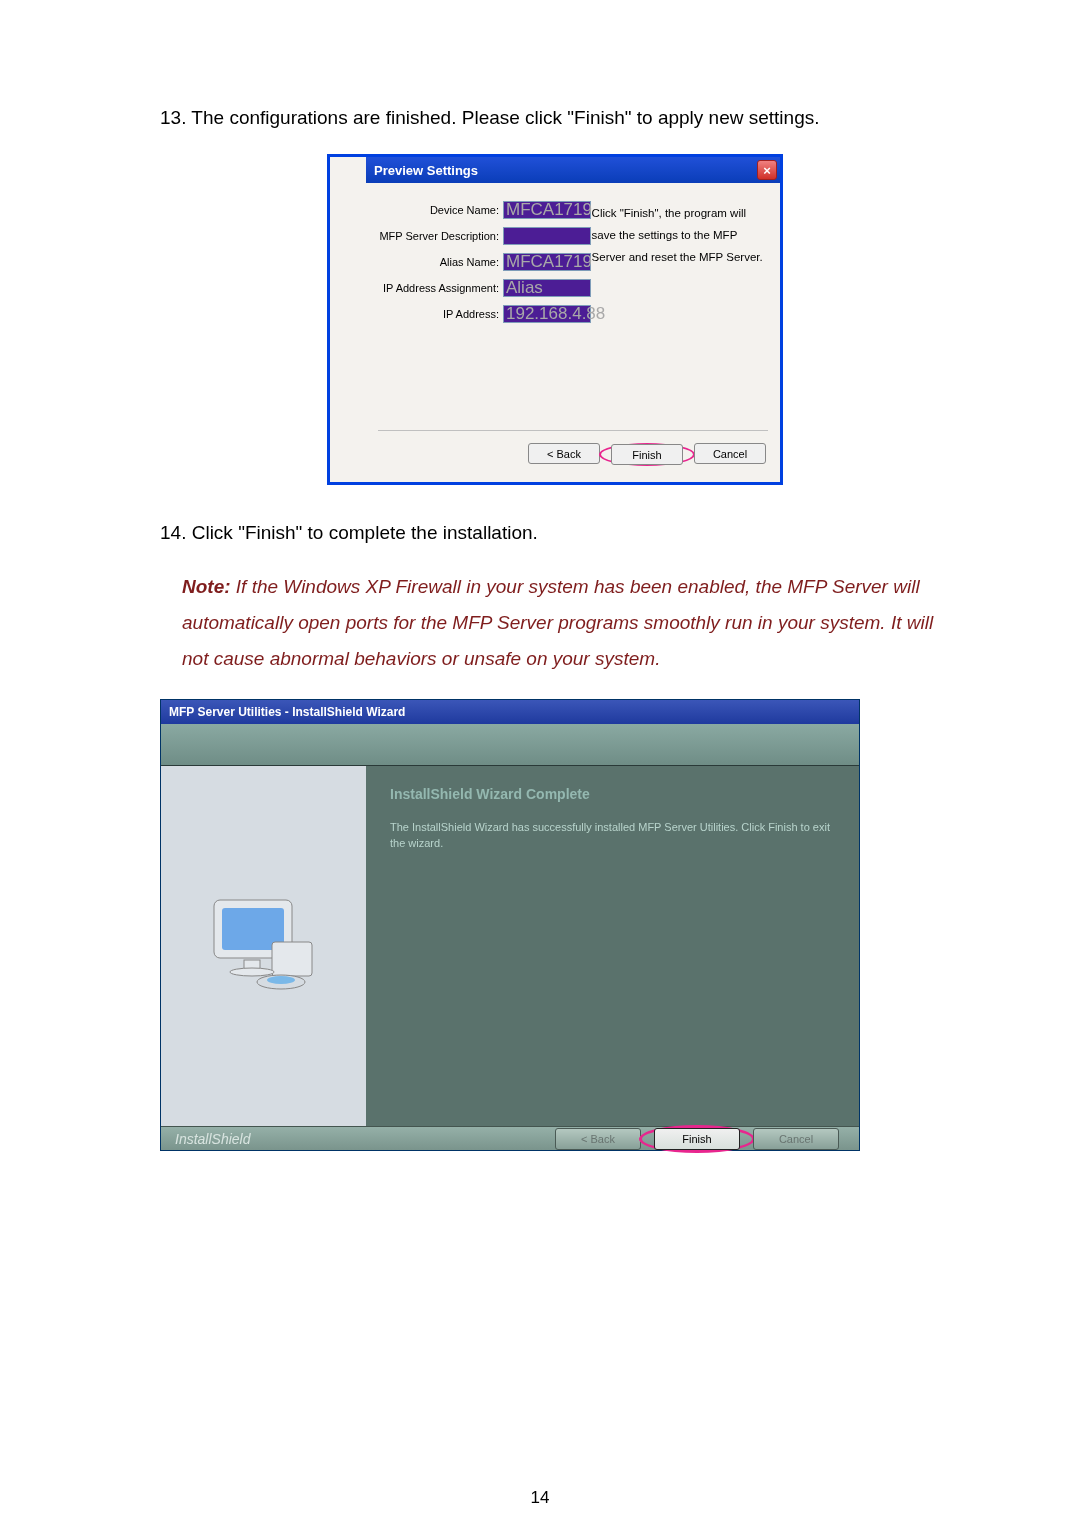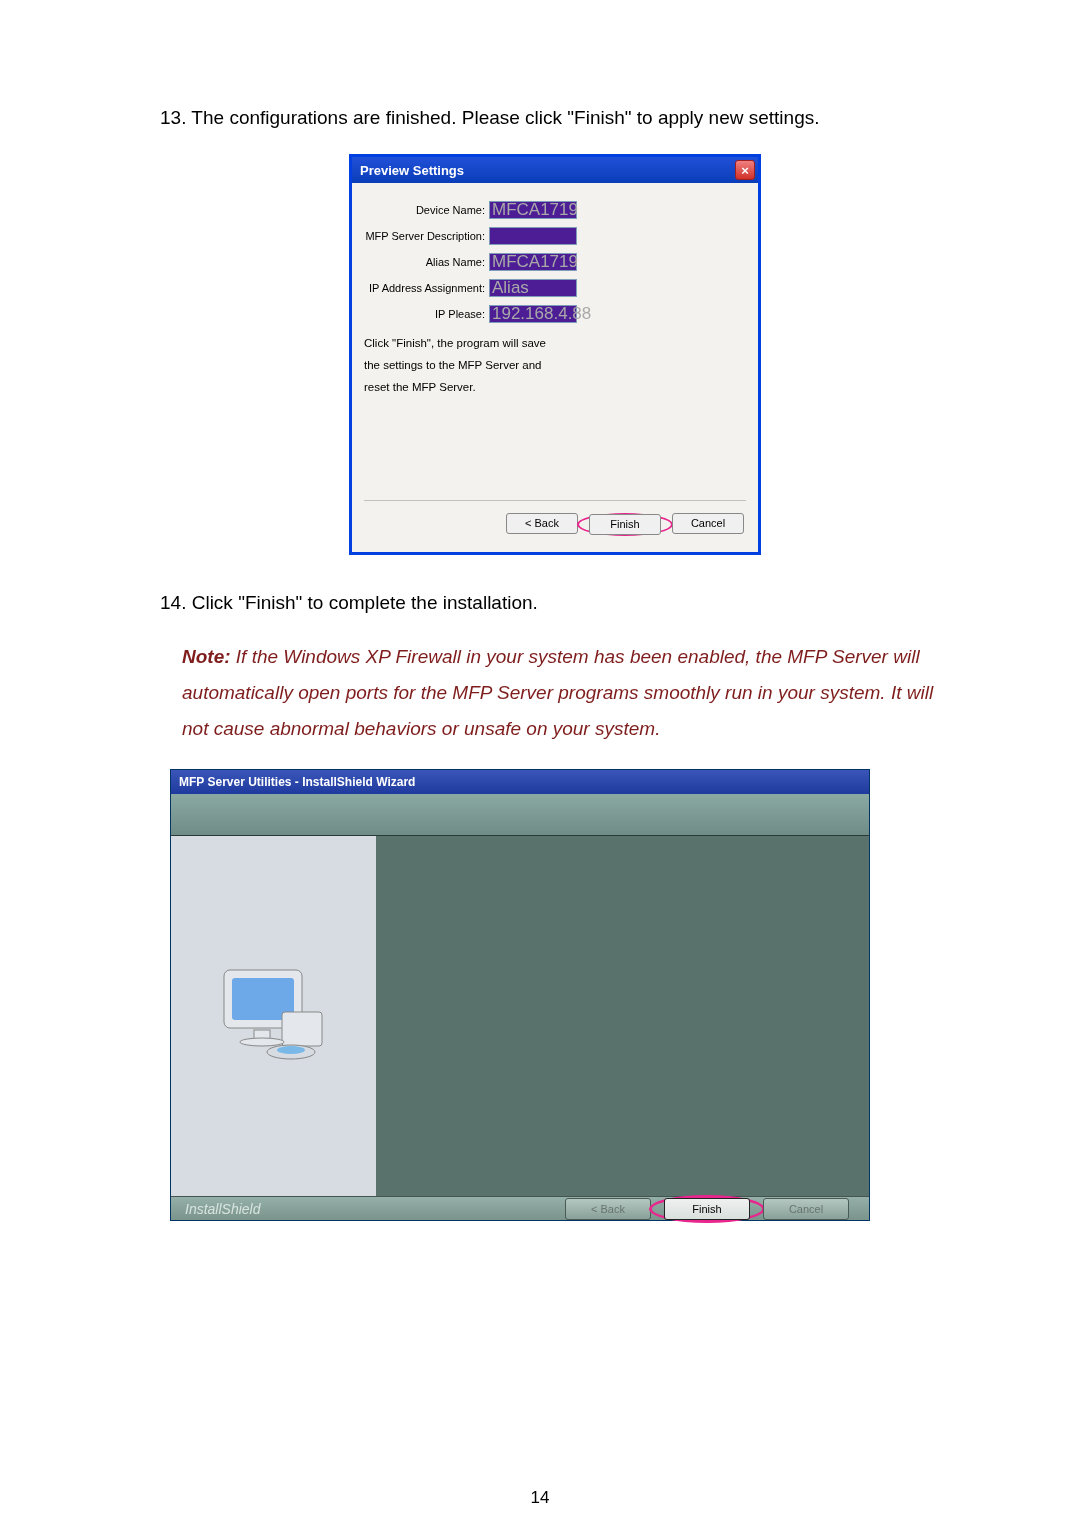--- a/index.html
+++ b/index.html
@@ -13,25 +13,26 @@
     }
     .step-text {
       font-size: 19px;
       line-height: 1.9;
       color: #000;
       margin-bottom: 18px;
     }
     .step-num { display: inline; }
     
     .dialog1 {
-      width: 412px;
+      width: 456px;
       margin: 8px auto 30px auto;
       border: 3px solid #0040e0;
       background: #f4f2ee;
       font-family: Tahoma, Arial, sans-serif;
+      padding-left: 36px;
     }
     .titlebar1 {
       background: linear-gradient(to bottom, #2050d8, #0a3db8);
       height: 26px;
       display: flex;
       align-items: center;
       justify-content: space-between;
       padding: 0 3px 0 8px;
     }
     .titlebar1-text {
@@ -44,21 +45,21 @@
       background: linear-gradient(to bottom,#f08080,#d03028);
       border: 1px solid #a02020;
       border-radius: 3px;
       color: #fff;
       display: flex; align-items:center; justify-content:center;
       font-weight: bold; font-size: 13px;
     }
     .dialog1-body {
       padding: 16px 12px 12px 12px;
     }
-    .d1-row { display:flex; align-items: flex-start; flex-direction: column; }
+    .d1-row { display:flex; align-items: flex-start; }
     .d1-left { width: 230px; }
     .d1-field { display:flex; margin-bottom:4px; height:22px; align-items:center;}
     .d1-label { text-align:right; font-size:11px; color:#000; width:125px; padding-right:4px;}
     .d1-input { border:1px solid #7f9db9; background:#4c1d95; color:#a9a9a9; font-size:17px; height:18px; width:88px; padding-left:2px; display:flex; align-items:center; }
     .d1-right { font-size:11.5px; color:#000; width:190px; line-height:1.9; padding-top:4px; }
     .d1-spacer { height: 95px; }
     .d1-divider { border-top:1px solid #c0c0c0; margin: 6px 0 8px 0;}
     .d1-buttons { display:flex; justify-content:flex-end; gap:6px; padding: 4px 2px;}
     .wbtn {
       background:#f0f0f0;
@@ -81,21 +82,20 @@
       font-size: 19px;
       font-style: italic;
       line-height: 1.9;
       color:#7f1d1d;
       margin: 12px 0 22px 22px;
     }
     .note-text b { font-weight:bold; font-style:italic; }
     
     .dialog2 {
       width: 700px;
-      margin-left:10px;
       border:1px solid #003366;
       font-family: Tahoma, Arial, sans-serif;
       background:#425b5a;
     }
     .titlebar2 {
       background: linear-gradient(to bottom,#3b56b8,#1f3a9e);
       height:24px;
       display:flex; align-items:center; padding:0 8px;
     }
     .titlebar2-text { color:#fff; font-weight:bold; font-size:12px;}
@@ -159,21 +159,21 @@
         </div>
         <div class="d1-field">
           <div class="d1-label">Alias Name:</div>
           <div class="d1-input">MFCA1719</div>
         </div>
         <div class="d1-field">
           <div class="d1-label">IP Address Assignment:</div>
           <div class="d1-input">Alias</div>
         </div>
         <div class="d1-field">
-          <div class="d1-label">IP Please:</div>
+          <div class="d1-label">IP Address:</div>
           <div class="d1-input">192.168.4.88</div>
         </div>
       </div>
       <div class="d1-right">Click "Finish", the program will save the settings to the MFP Server and reset the MFP Server.</div>
     </div>
     <div class="d1-spacer"></div>
     <div class="d1-divider"></div>
     <div class="d1-buttons">
       <div class="wbtn">
           <span>&lt; Back</span>
@@ -209,20 +209,24 @@
       <svg class="monitor-svg" viewBox="0 0 120 120">
         <rect x="10" y="14" width="78" height="58" rx="6" fill="#e4e8ec" stroke="#888" stroke-width="1"></rect>
         <rect x="18" y="22" width="62" height="42" rx="3" fill="#6da8e8"></rect>
         <rect x="68" y="56" width="40" height="34" rx="3" fill="#e4e8ec" stroke="#888" stroke-width="1"></rect>
         <ellipse cx="77" cy="96" rx="24" ry="7" fill="#d6dce2" stroke="#888" stroke-width="1"></ellipse>
         <ellipse cx="77" cy="94" rx="14" ry="4" fill="#7ab8e8"></ellipse>
         <rect x="40" y="74" width="16" height="10" fill="#e4e8ec" stroke="#888"></rect>
         <ellipse cx="48" cy="86" rx="22" ry="4" fill="#e4e8ec" stroke="#888"></ellipse>
       </svg>
     </div>
+    <div class="d2-right">
+      <div class="d2-heading">InstallShield Wizard Complete</div>
+      <div class="d2-desc">The InstallShield Wizard has successfully installed MFP Server Utilities.  Click Finish to exit the wizard.</div>
+    </div>
   </div>
   <div class="d2-footer">
     <span class="install-brand">InstallShield</span>
     <div class="d2-btns">
       <div class="gbtn">
           <span>&lt; Back</span>
         </div>
       <div class="ellipse-pink">
         <div class="gbtn active">
             <span>Finish</span>

